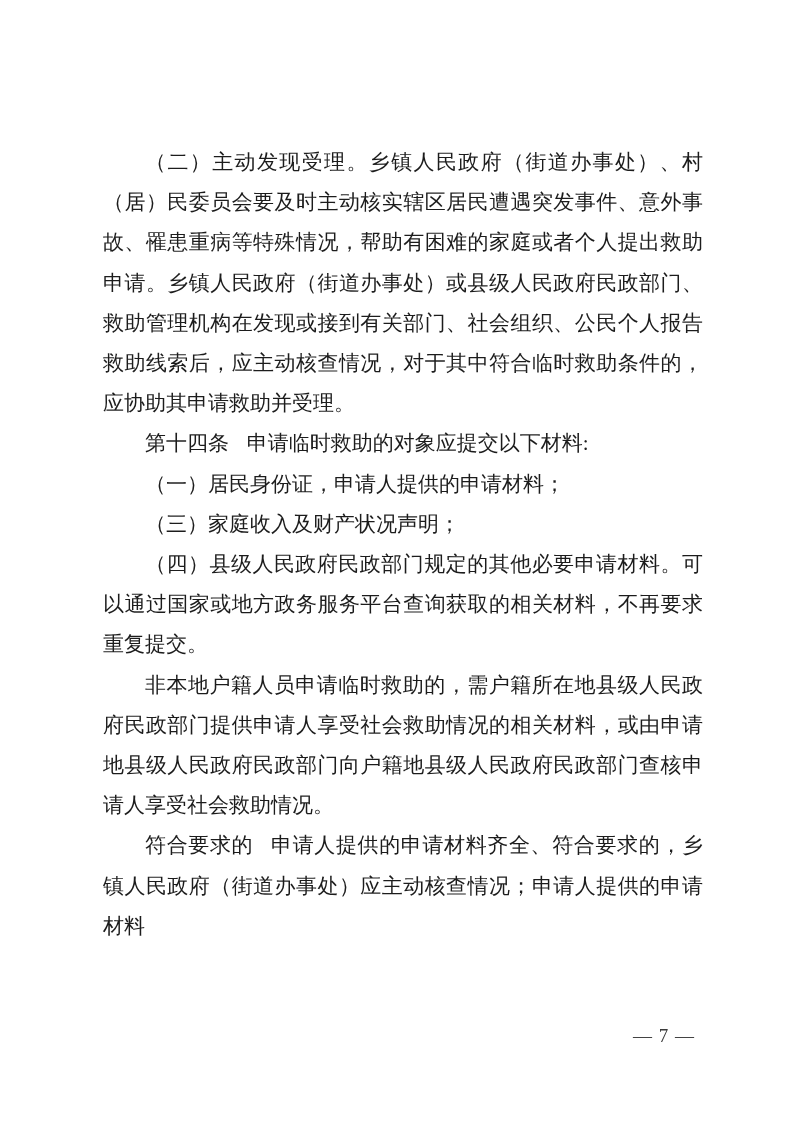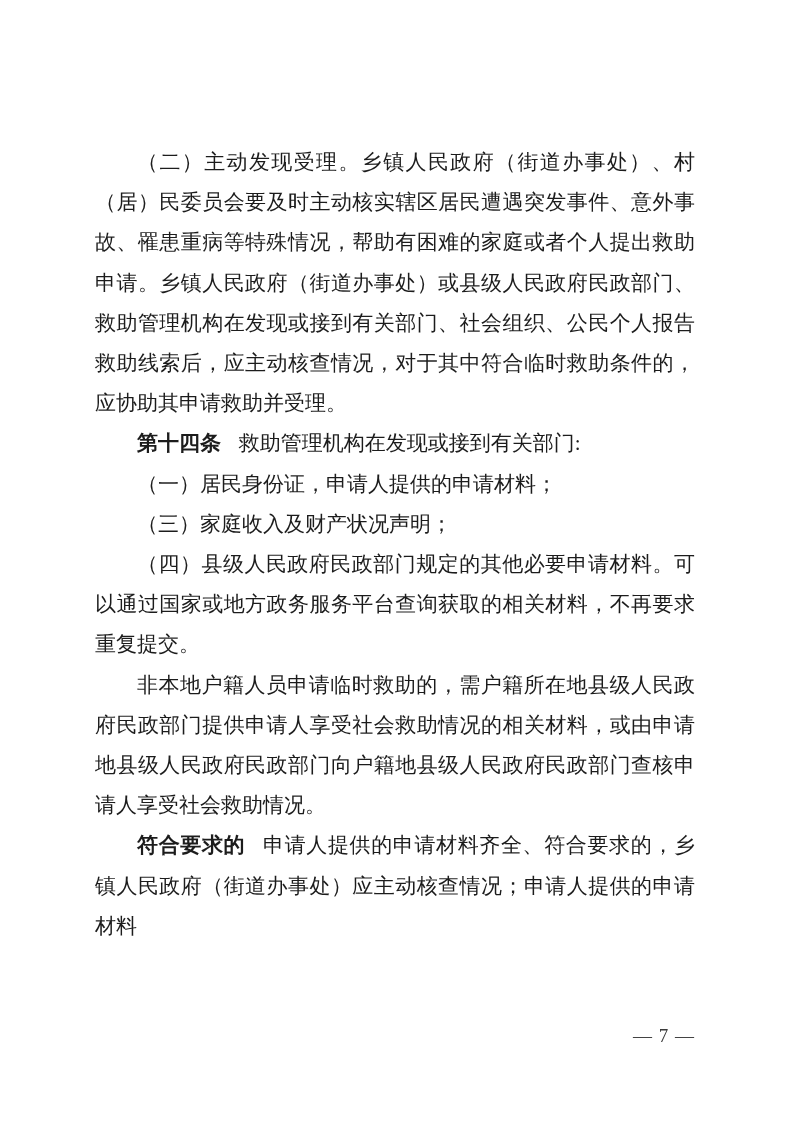--- a/index.html
+++ b/index.html
@@ -11,36 +11,36 @@
     overflow: hidden;
     font-family: "Liberation Serif", "DejaVu Serif", serif;
   }
   .page {
     position: absolute;
     inset: 0;
     background: #ffffff;
   }
   .doc-body {
     position: absolute;
-    left: 95px;
+    left: 103px;
     top: 142px;
     width: 600px;
     font-size: 21px;
     line-height: 40.2px;
     color: #1c1c1c;
     text-align: justify;
     text-justify: inter-character;
   }
   p.para {
     margin: 0;
     padding: 0;
     text-indent: 2em;
   }
   .para-head {
-    font-weight: 700;
+    font-weight: 400;
     margin-right: 0.85em;
   }
   .para-head:empty { display: none; margin-right: 0; }
   .page-number {
     position: absolute;
     top: 1023px;
     right: 98px;
     font-size: 19px;
     line-height: 26px;
     color: #3a3a3a;
@@ -52,21 +52,21 @@
 
 <div class="page">
 
   <div class="doc-body">
 
     <p class="para">
       <span class="para-text">（二）主动发现受理。乡镇人民政府（街道办事处）、村（居）民委员会要及时主动核实辖区居民遭遇突发事件、意外事故、罹患重病等特殊情况，帮助有困难的家庭或者个人提出救助申请。乡镇人民政府（街道办事处）或县级人民政府民政部门、救助管理机构在发现或接到有关部门、社会组织、公民个人报告救助线索后，应主动核查情况，对于其中符合临时救助条件的，应协助其申请救助并受理。</span>
     </p>
 
     <p class="para">
-      <span class="para-head">第十四条</span><span class="para-text">救助管理机构在发现或接到有关部门:</span>
+      <span class="para-head">第十四条</span><span class="para-text">申请临时救助的对象应提交以下材料:</span>
     </p>
 
     <p class="para">
       <span class="para-text">（一）居民身份证，申请人提供的申请材料；</span>
     </p>
 
 
     <p class="para">
       <span class="para-text">（三）家庭收入及财产状况声明；</span>
     </p>

